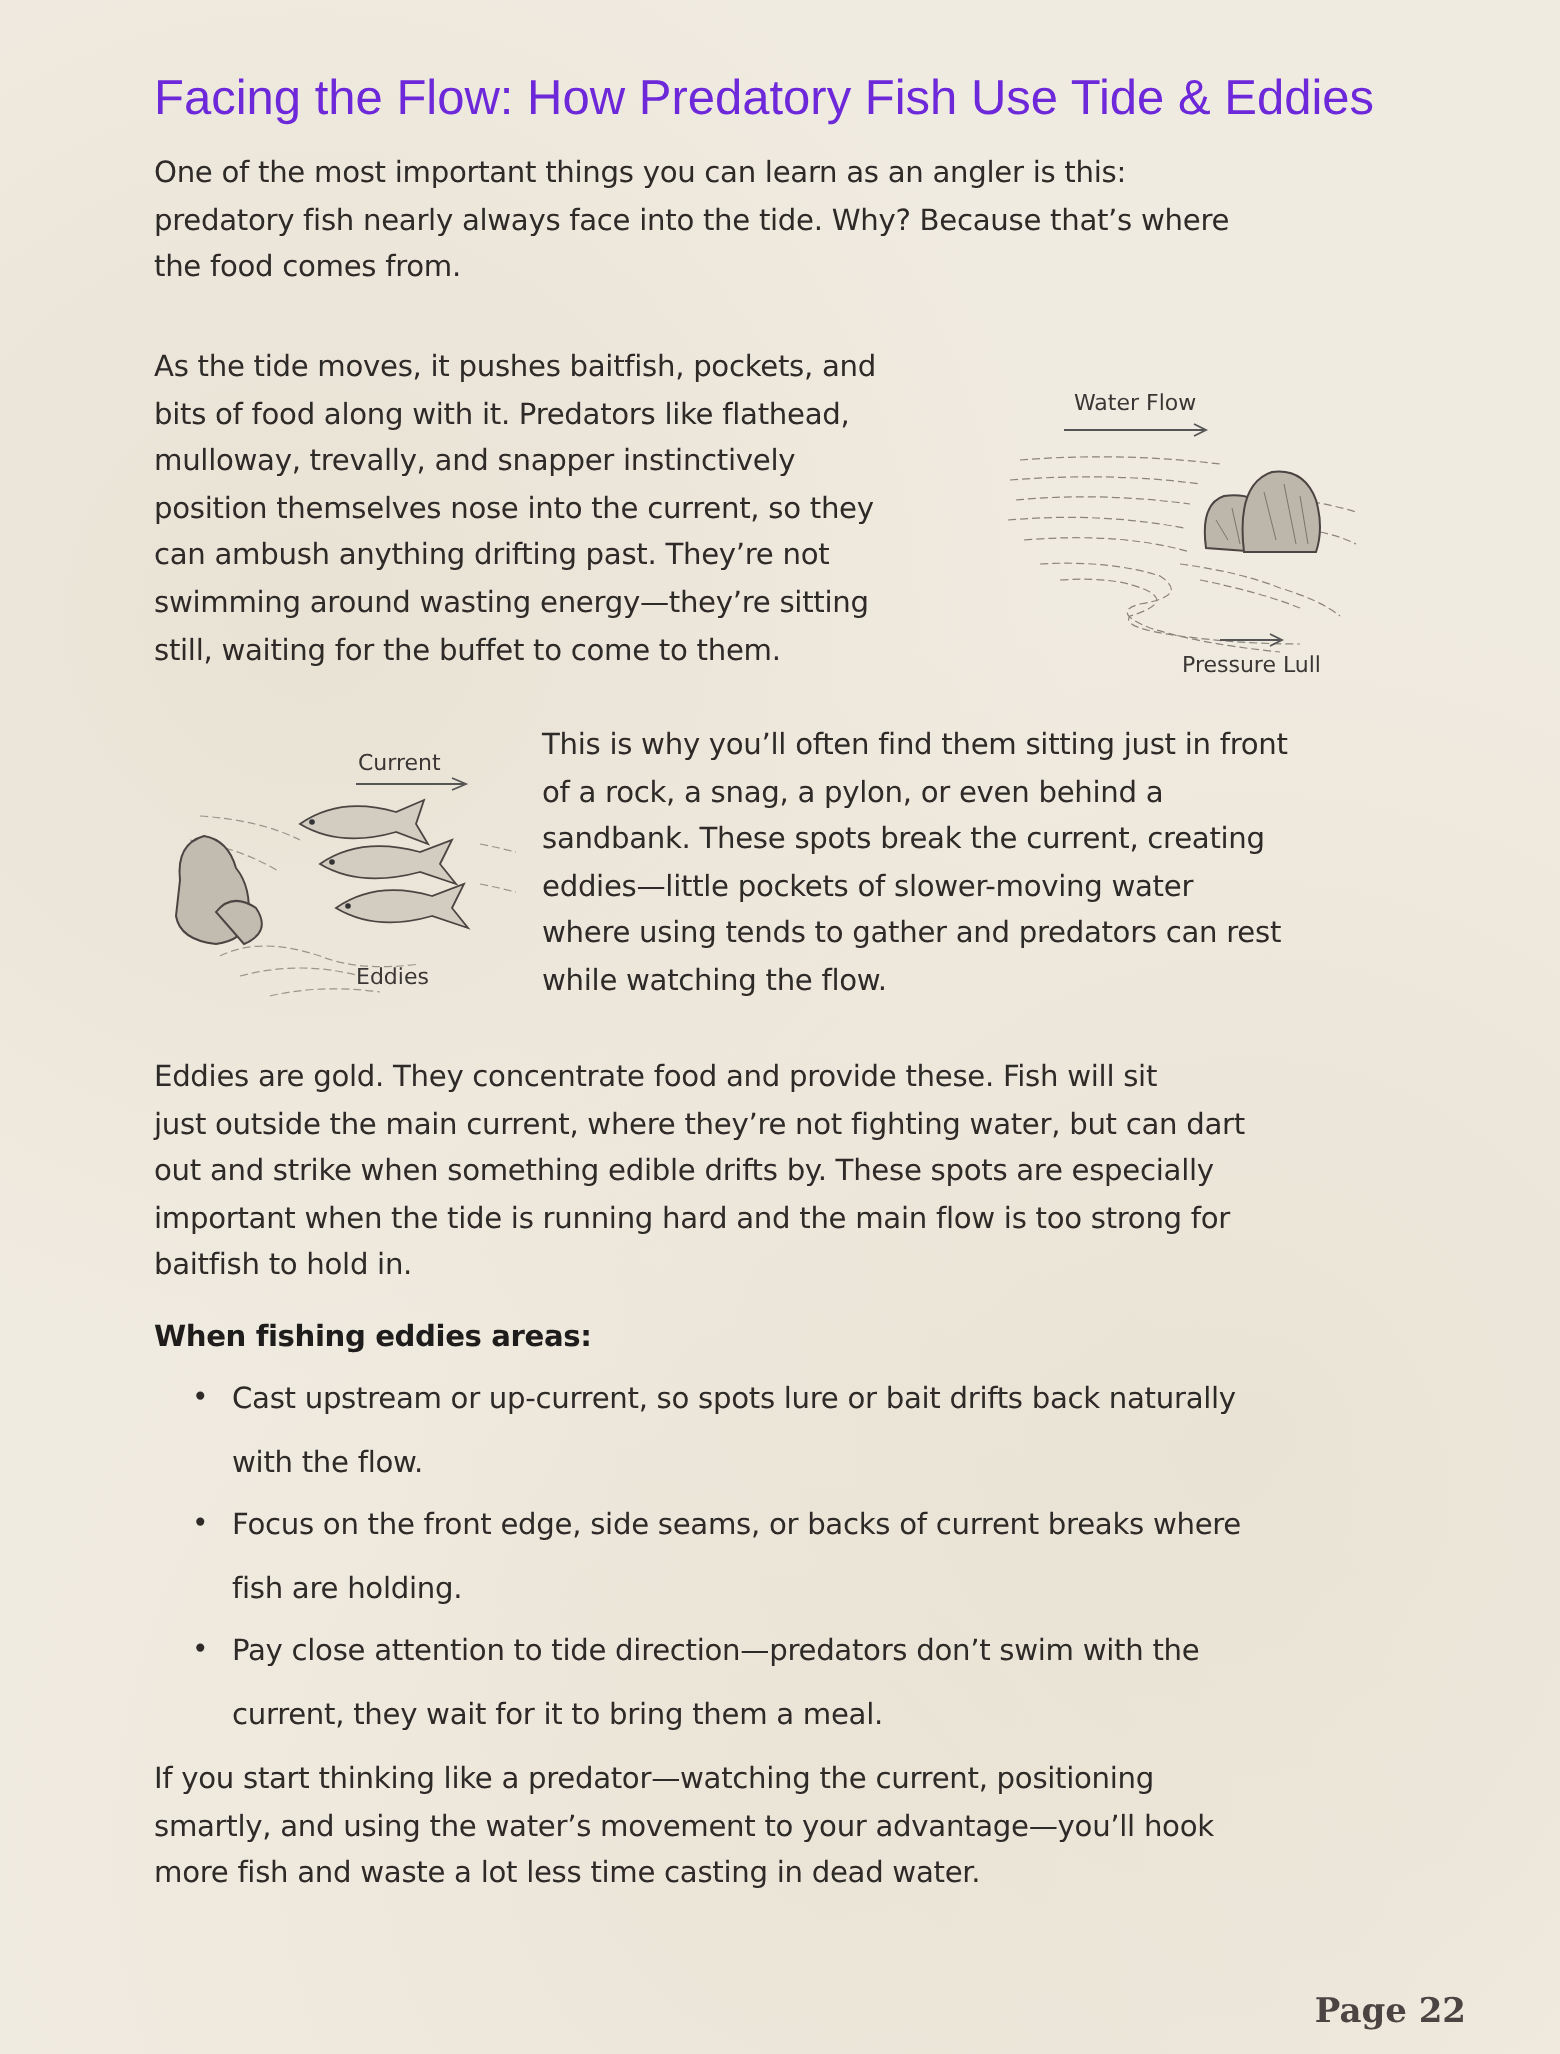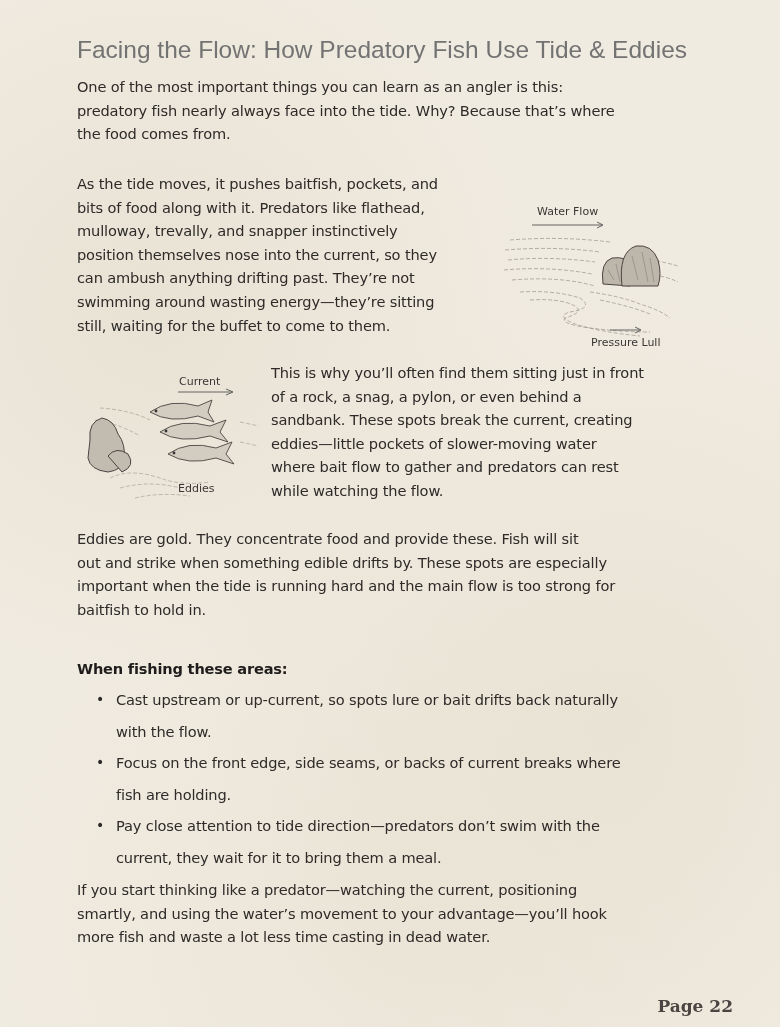--- a/index.html
+++ b/index.html
@@ -11,21 +11,21 @@
       radial-gradient(circle at 80% 70%, rgba(215,205,185,0.25) 0, transparent 45%),
       radial-gradient(circle at 50% 90%, rgba(220,210,190,0.2) 0, transparent 40%);
     font-family: "DejaVu Sans", sans-serif;
     color: #2a2725;
     position: relative;
   }
   .page { position: absolute; left: 0; top: 0; width: 780px; height: 1027px; }
   h1 {
     position: absolute; left: 77px; top: 36px; margin: 0;
     font-family: "Liberation Sans", sans-serif; font-weight: 400;
-    font-size: 24.5px; color: #737373; letter-spacing: 0;
+    font-size: 24.5px; color: #6d28d9; letter-spacing: 0;
     white-space: nowrap;
   }
   .para {
     position: absolute; left: 77px; margin: 0;
     font-family: "DejaVu Sans", sans-serif; font-size: 14.6px;
     line-height: 23.6px; color: #2d2a28; letter-spacing: -0.15px;
   }
   .p1 { top: 75px; width: 620px; }
   .p2 { top: 172px; width: 410px; }
   .p3 { left: 271px; top: 361px; width: 420px; }
@@ -43,21 +43,21 @@
   }
   ul.tips li {
     position: relative; padding-left: 39px;
     font-family: "DejaVu Sans", sans-serif; font-size: 14.6px;
     line-height: 31.5px; color: #2d2a28; letter-spacing: -0.15px;
   }
   ul.tips li .bullet {
     position: absolute; left: 19px; top: 0; font-size: 14px;
   }
   .fig { position: absolute; }
-  .fig1 { left: 500px; top: 200px; width: 180px; height: 155px; }
+  .fig1 { left: 500px; top: 190px; width: 180px; height: 155px; }
   .fig2 { left: 80px; top: 370px; width: 180px; height: 140px; }
   .figlabel {
     position: absolute; font-family: "DejaVu Sans", sans-serif;
     font-size: 11px; color: #3a3634; white-space: nowrap;
   }
   .pagenum {
     position: absolute; right: 47px; top: 996px;
     font-family: "DejaVu Serif", serif; font-weight: bold;
     font-size: 17px; color: #4a4542;
   }
@@ -152,32 +152,33 @@
       </g>
     </svg>
     <span class="figlabel" style="left:98px; top:112px;">Eddies</span>
   </div>
 
   <p class="para p3">
     <span class="line">This is why you’ll often find them sitting just in front</span>
     <span class="line">of a rock, a snag, a pylon, or even behind a</span>
     <span class="line">sandbank. These spots break the current, creating</span>
     <span class="line">eddies—little pockets of slower-moving water</span>
-    <span class="line">where bait flow to gather and predators can rest</span>
+    <span class="line">where using tends to gather and predators can rest</span>
     <span class="line">while watching the flow.</span>
   </p>
 
   <p class="para p4">
     <span class="line">Eddies are gold. They concentrate food and provide these. Fish will sit</span>
+    <span class="line">just outside the main current, where they’re not fighting water, but can dart</span>
     <span class="line">out and strike when something edible drifts by. These spots are especially</span>
     <span class="line">important when the tide is running hard and the main flow is too strong for</span>
     <span class="line">baitfish to hold in.</span>
   </p>
 
-  <p class="subhead">When fishing these areas:</p>
+  <p class="subhead">When fishing eddies areas:</p>
 
   <ul class="tips">
     <li>
       <span class="bullet">•</span>
       <span class="line">Cast upstream or up-current, so spots lure or bait drifts back naturally</span>
       <span class="line">with the flow.</span>
     </li>
     <li>
       <span class="bullet">•</span>
       <span class="line">Focus on the front edge, side seams, or backs of current breaks where</span>

